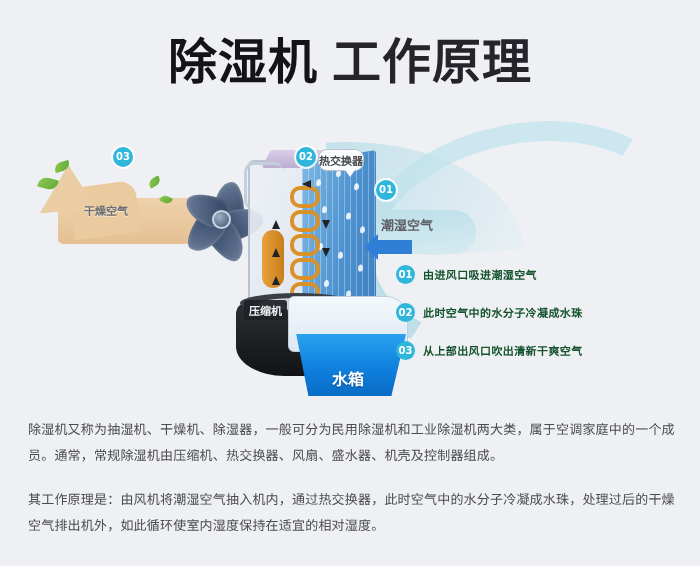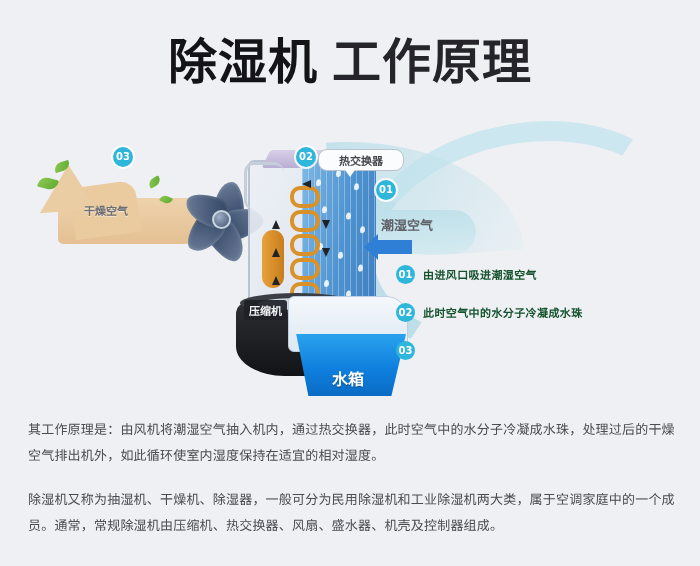--- a/index.html
+++ b/index.html
@@ -372,21 +372,21 @@
     background: rgba(30,33,38,.92);
     border-radius: 3px;
     white-space: nowrap;
   }
 
   
   .bubble {
     position: absolute;
     left: 318px;
     top: 31px;
-    padding: 2px 20px;
+    padding: 2px 0;
     font-size: 11px;
     font-weight: bold;
     color: #45474d;
     background: #fbfcfd;
     border: 1px solid #b9c2cd;
     border-radius: 9px;
     white-space: nowrap;
   }
   .bubble::after {
     content: "";
@@ -573,21 +573,22 @@
     <div class="legend-row">
       <div class="legend-badge">01</div>
       <div class="legend-text">由进风口吸进潮湿空气</div>
     </div>
     <div class="legend-row">
       <div class="legend-badge">02</div>
       <div class="legend-text">此时空气中的水分子冷凝成水珠</div>
     </div>
     <div class="legend-row">
       <div class="legend-badge">03</div>
+      <div class="legend-text">从上部出风口吹出清新干爽空气</div>
     </div>
   </div>
 
   <div class="body-copy">
+    <p class="para">除湿机又称为抽湿机、干燥机、除湿器，一般可分为民用除湿机和工业除湿机两大类，属于空调家庭中的一个成员。通常，常规除湿机由压缩机、热交换器、风扇、盛水器、机壳及控制器组成。</p>
     <p class="para">其工作原理是：由风机将潮湿空气抽入机内，通过热交换器，此时空气中的水分子冷凝成水珠，处理过后的干燥空气排出机外，如此循环使室内湿度保持在适宜的相对湿度。</p>
-    <p class="para">除湿机又称为抽湿机、干燥机、除湿器，一般可分为民用除湿机和工业除湿机两大类，属于空调家庭中的一个成员。通常，常规除湿机由压缩机、热交换器、风扇、盛水器、机壳及控制器组成。</p>
   </div>
 
 </div>
 
 </body></html>

